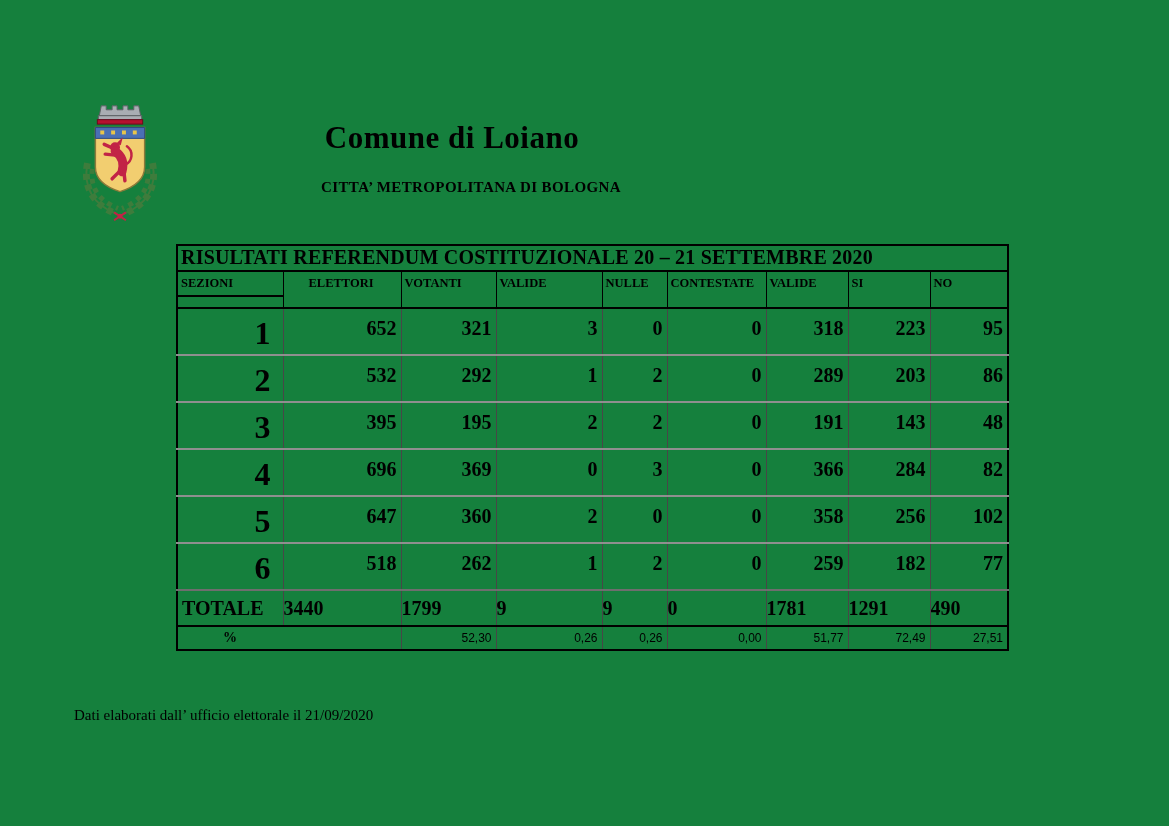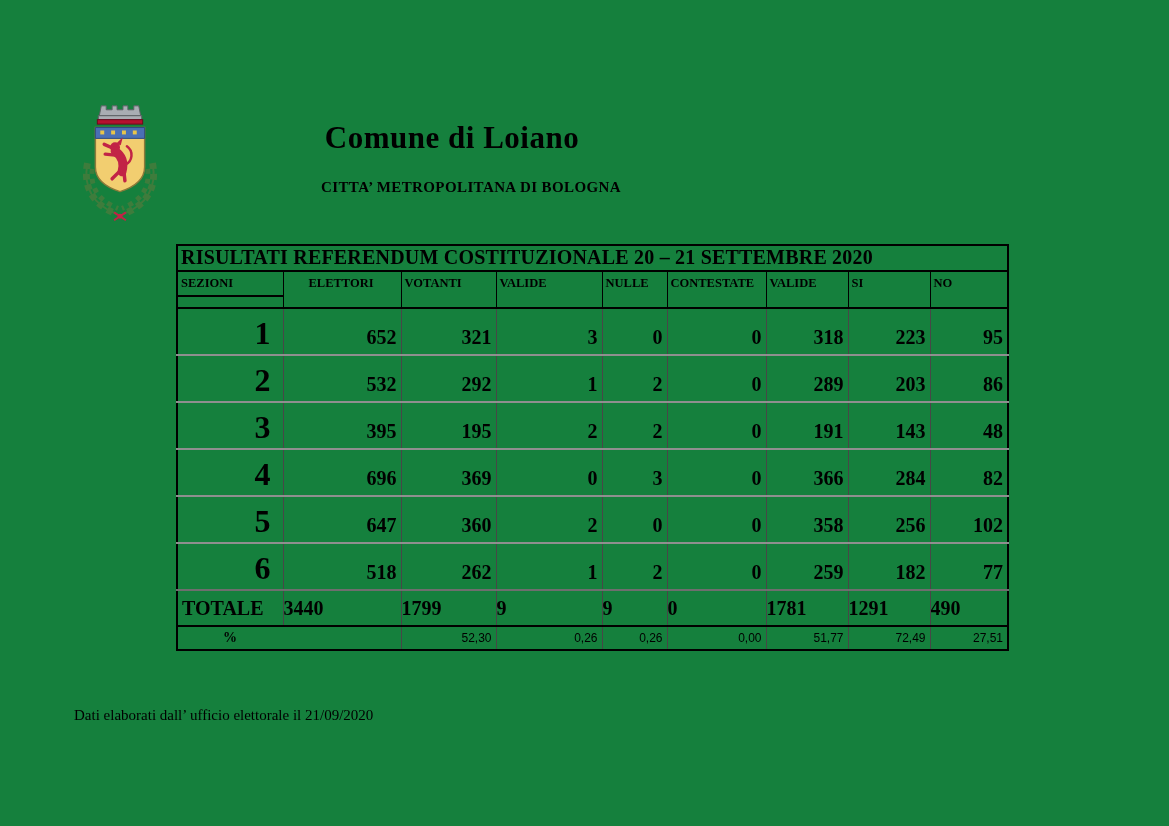--- a/index.html
+++ b/index.html
@@ -43,21 +43,21 @@
   .subhead td { border-left:none; }
 
   tbody tr.data-row { height:47px; }
   tbody tr.data-row td {
     border-left:1px solid #474747; border-top:2px solid #8f8f8f;
     vertical-align:bottom; text-align:right; font-weight:bold;
   }
   tbody tr.data-row td:first-child { border-left:none; }
   tbody tr.data-row:first-child td { border-top:2px solid #000; }
   tbody tr.data-row td.sez  { font-size:32px; line-height:1; padding:0 12px 5px 0; }
-  tbody tr.data-row td.val  { font-size:20px; line-height:1; padding:0 4px 7px 0; }
+  tbody tr.data-row td.val  { font-size:20px; line-height:1; padding:0 4px 16px 0; }
 
   tr.totale-row { height:36px; }
   tr.totale-row td {
     border-top:2px solid #6e6e6e; border-left:1px solid #474747;
     font-weight:bold; font-size:20px; vertical-align:middle; white-space:nowrap;
   }
   tr.totale-row td.label { border-left:none; text-align:left; padding-left:4px; }
   tr.totale-row td.val   { text-align:left; padding-right:4px; }
 
   tr.percent-row { height:24px; }

